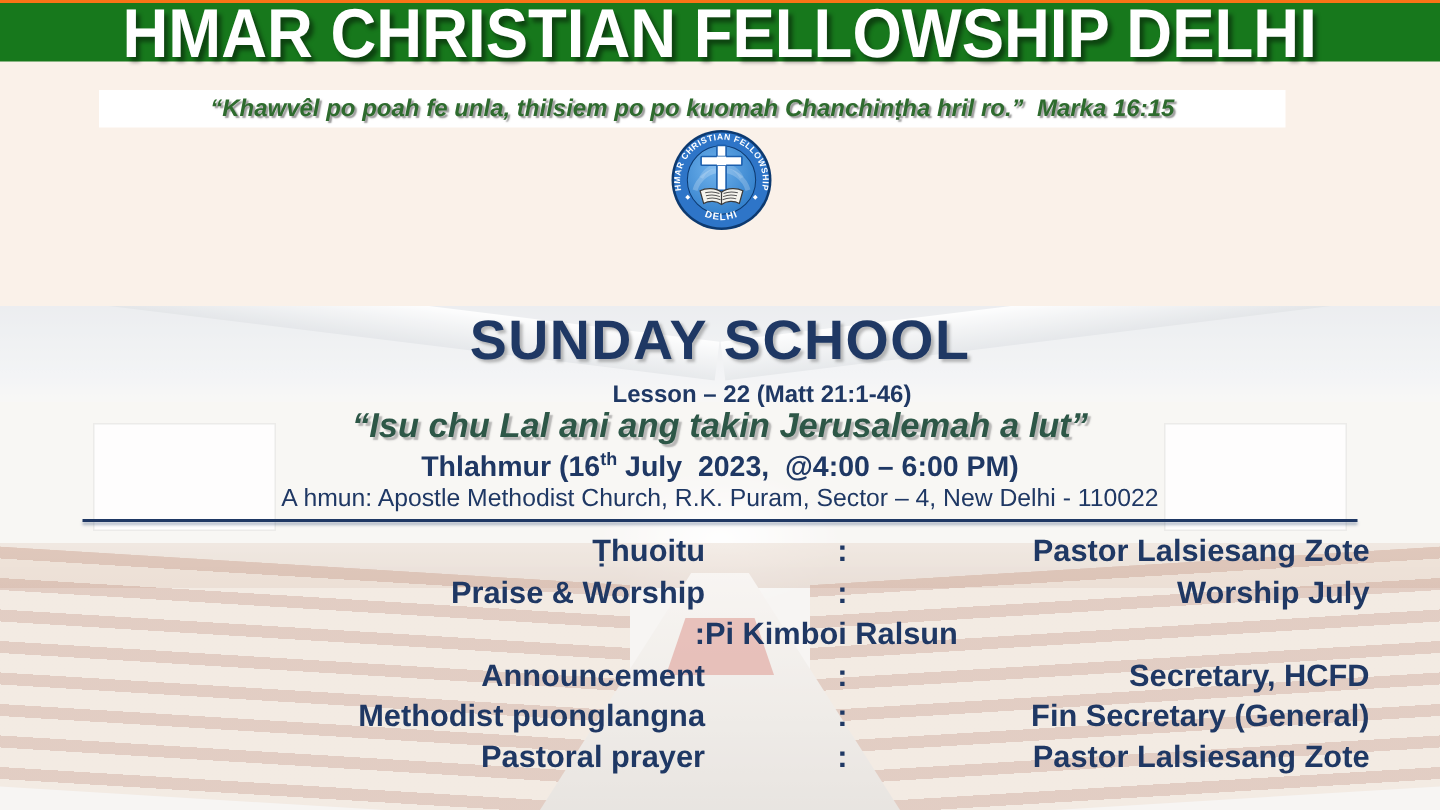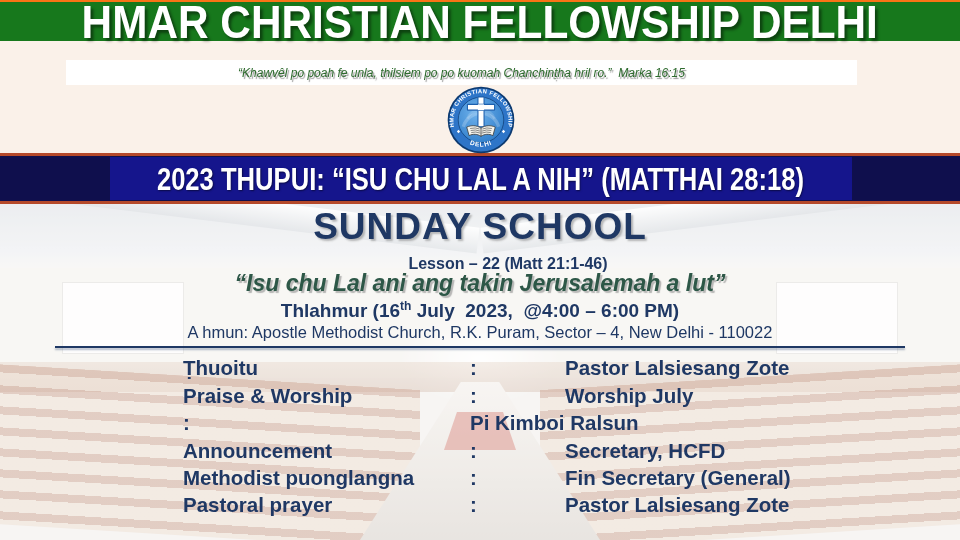--- a/index.html
+++ b/index.html
@@ -23,21 +23,21 @@
     transform:scaleX(.92);transform-origin:center;
     text-shadow:3px 3px 3px rgba(0,0,0,.45);
   }
 
   
   .verse-strip{
     position:absolute;top:60px;left:66px;width:791px;height:25px;background:#fff;
     display:flex;align-items:center;justify-content:center;
   }
   .verse-strip .txt{
-    color:var(--verse-green);font-weight:normal;font-style:italic;font-size:12px;white-space:pre;
+    color:var(--verse-green);font-weight:bold;font-style:italic;font-size:16px;white-space:pre;
     text-shadow:1.5px 1.5px 1px rgba(120,120,120,.75);
   }
 
   
   .logo{position:absolute;left:447px;top:86px;width:68px;height:68px;z-index:30;}
   .logo svg{width:100%;height:100%;display:block;}
 
   
   .theme-banner{
     position:absolute;top:153px;left:0;width:960px;height:51px;background:var(--banner-navy);
@@ -87,21 +87,21 @@
     text-shadow:2px 2px 1px rgba(130,130,130,.55);}
   .when{top:95px;font-size:19px;font-weight:bold;white-space:pre;}
   .when sup{font-size:12px;}
   .venue{top:119px;font-size:16.5px;font-weight:normal;}
   .rule{position:absolute;top:142px;left:55px;width:850px;height:2px;background:var(--navy);
     box-shadow:0 2px 2px rgba(31,56,100,.35);}
 
   .program{position:absolute;top:151px;left:183px;width:730px;}
   .prog-row{display:grid;grid-template-columns:287px 95px 1fr;height:27.4px;align-items:center;
     color:var(--navy);font-size:20.5px;font-weight:bold;line-height:1;}
-  .prog-row span{white-space:nowrap;}
+  .prog-row span{white-space:nowrap;text-align:right;}
 </style>
 </head>
 <body>
 
 <div class="slide">
 
   <div class="green-banner">
     <div class="txt">HMAR CHRISTIAN FELLOWSHIP DELHI</div>
   </div>
 
@@ -138,26 +138,20 @@
         <textPath href="#arcTop" startOffset="50%" text-anchor="middle">HMAR CHRISTIAN FELLOWSHIP</textPath>
       </text>
       <text font-family="Liberation Sans, DejaVu Sans, sans-serif" font-size="9.5" font-weight="bold" fill="#fff" letter-spacing="1.2">
         <textPath href="#arcBottom" startOffset="50%" text-anchor="middle">DELHI</textPath>
       </text>
       <rect x="15.2" y="65.2" width="3.4" height="3.4" fill="#fff" transform="rotate(45 16.9 66.9)"></rect>
       <rect x="81.4" y="65.2" width="3.4" height="3.4" fill="#fff" transform="rotate(45 83.1 66.9)"></rect>
     </svg>
   </div>
 
-  <div class="theme-banner">
-    <div class="theme-inner"></div>
-    <div class="theme-textwrap">
-      <div class="txt">2023 THUPUI: “ISU CHU LAL A NIH” (MATTHAI 28:18)</div>
-    </div>
-  </div>
 
   <div class="photo">
     <div class="ph-ceiling"></div>
     <div class="ph-beam l"></div>
     <div class="ph-beam r"></div>
     <div class="ph-wall"></div>
     <div class="ph-window l"></div>
     <div class="ph-window r"></div>
     <div class="ph-glow"></div>
     <div class="ph-wainscot"></div>

